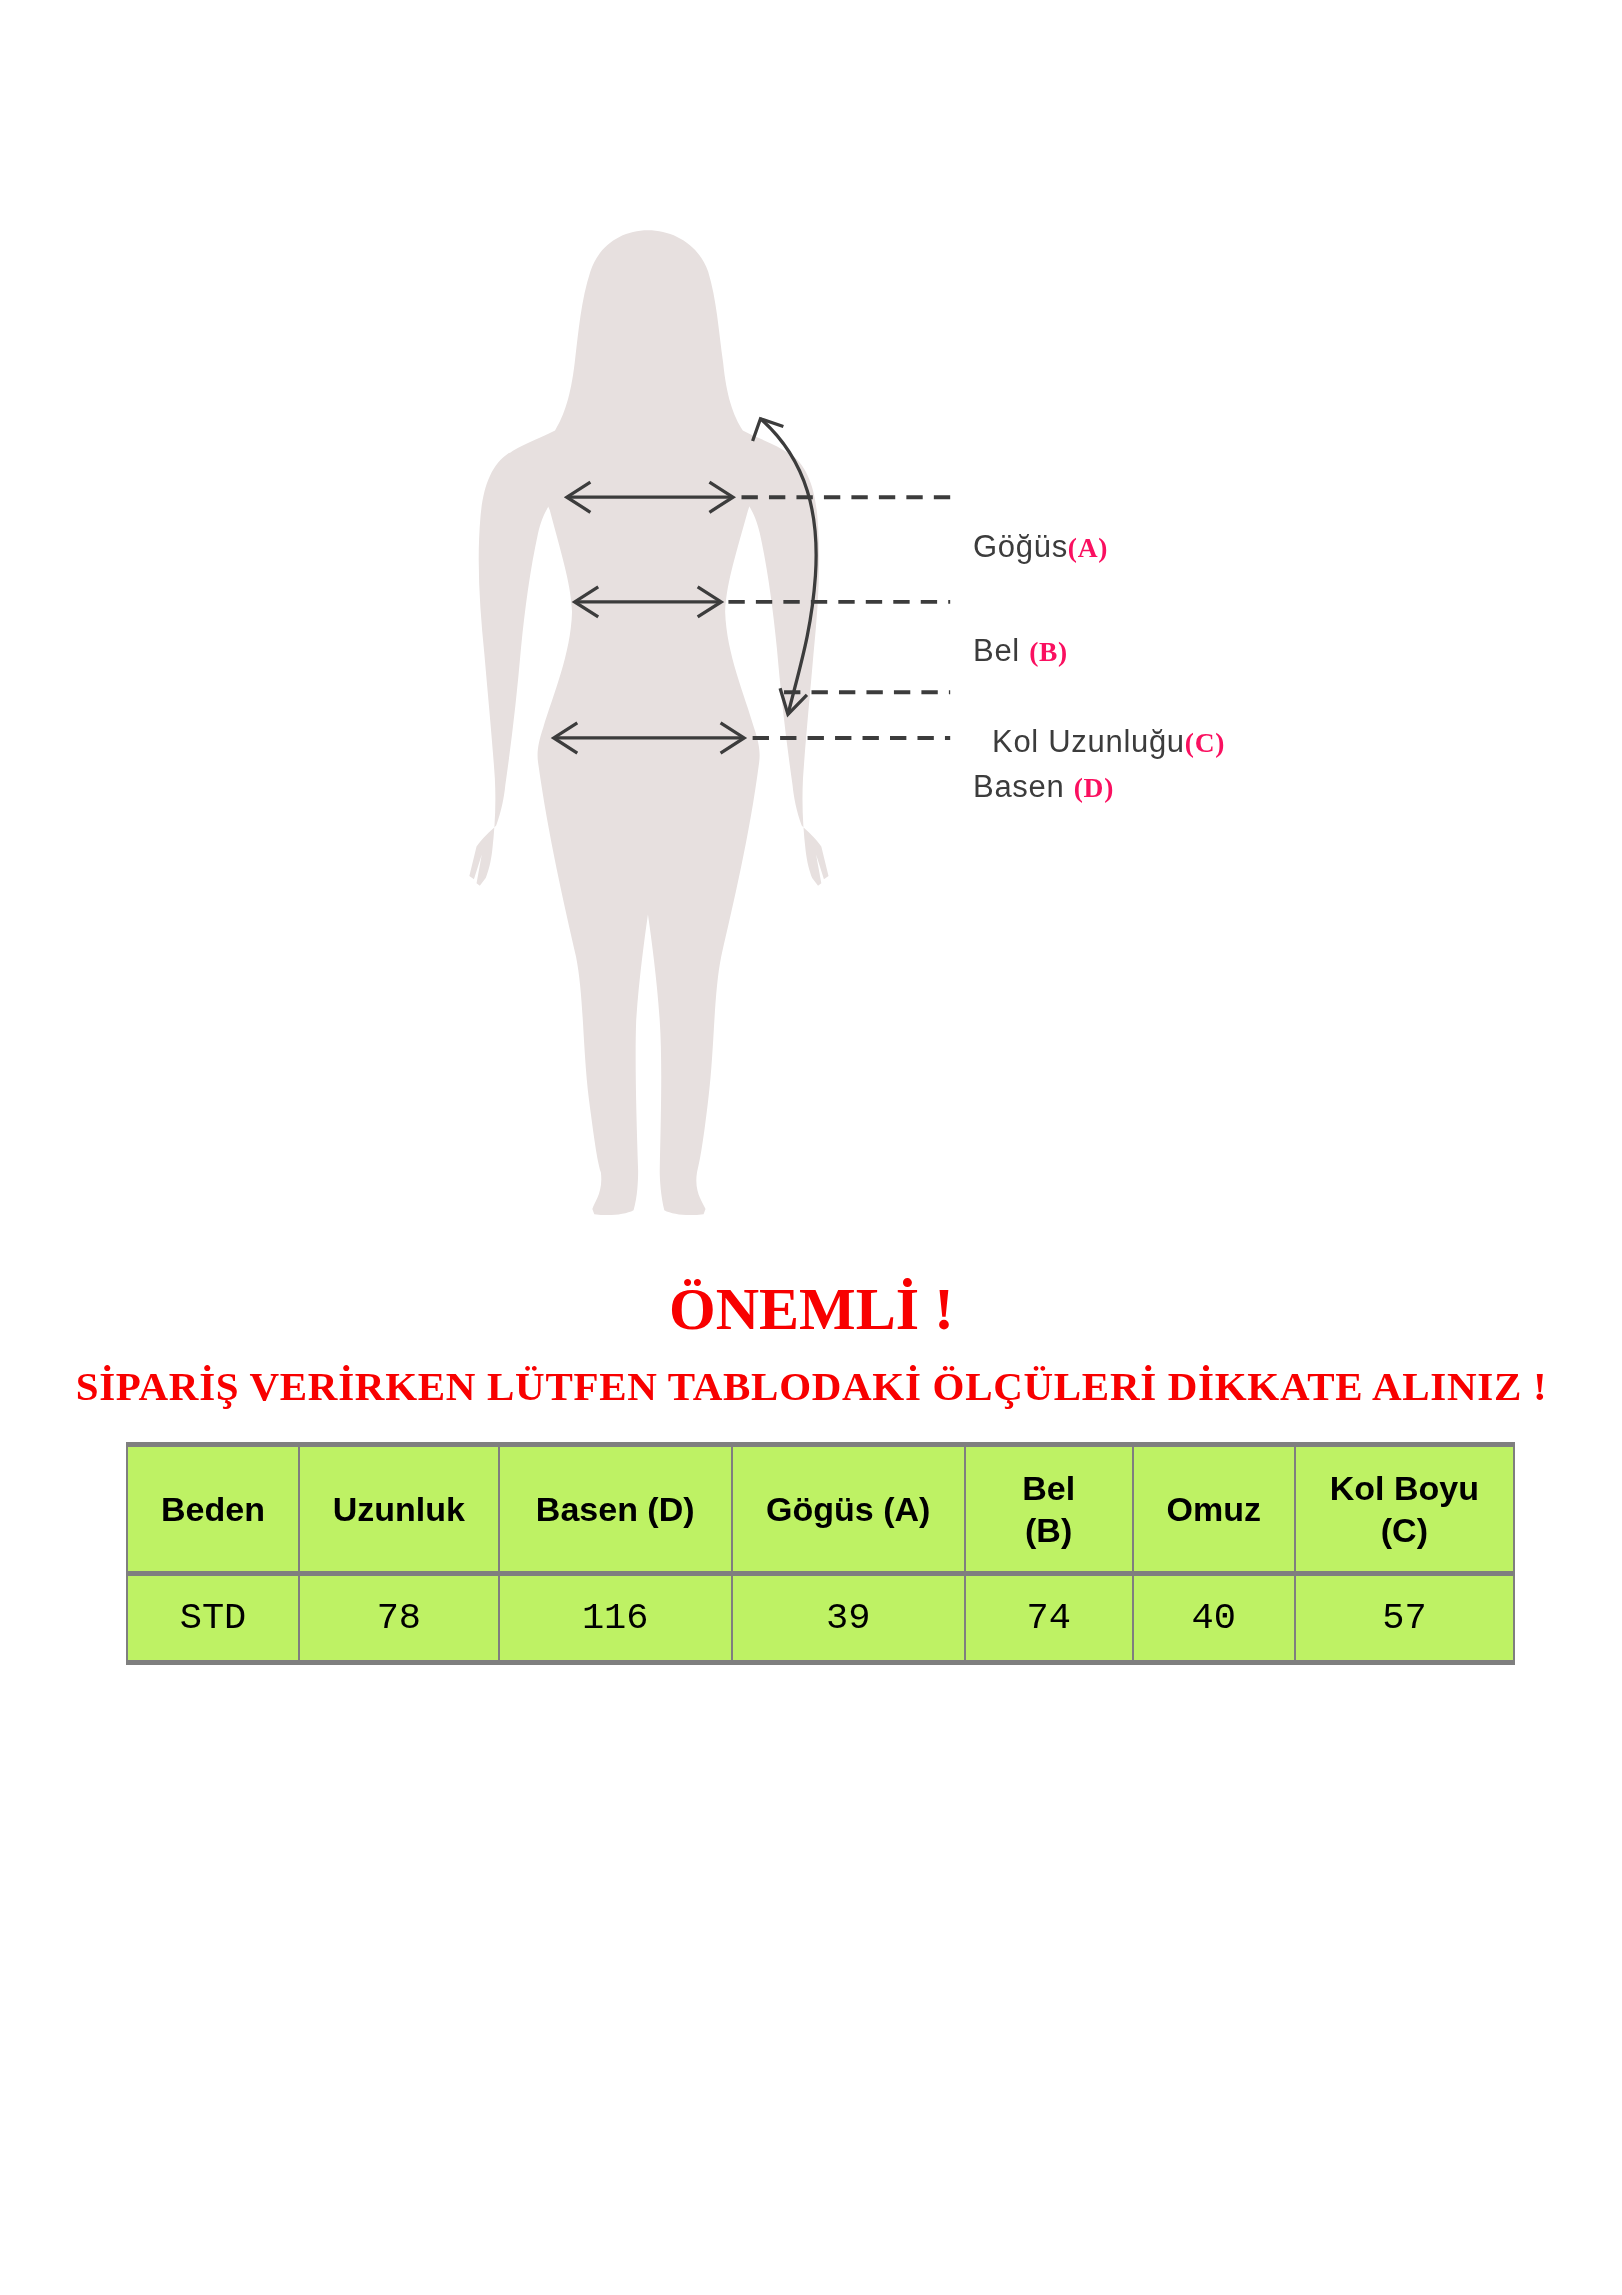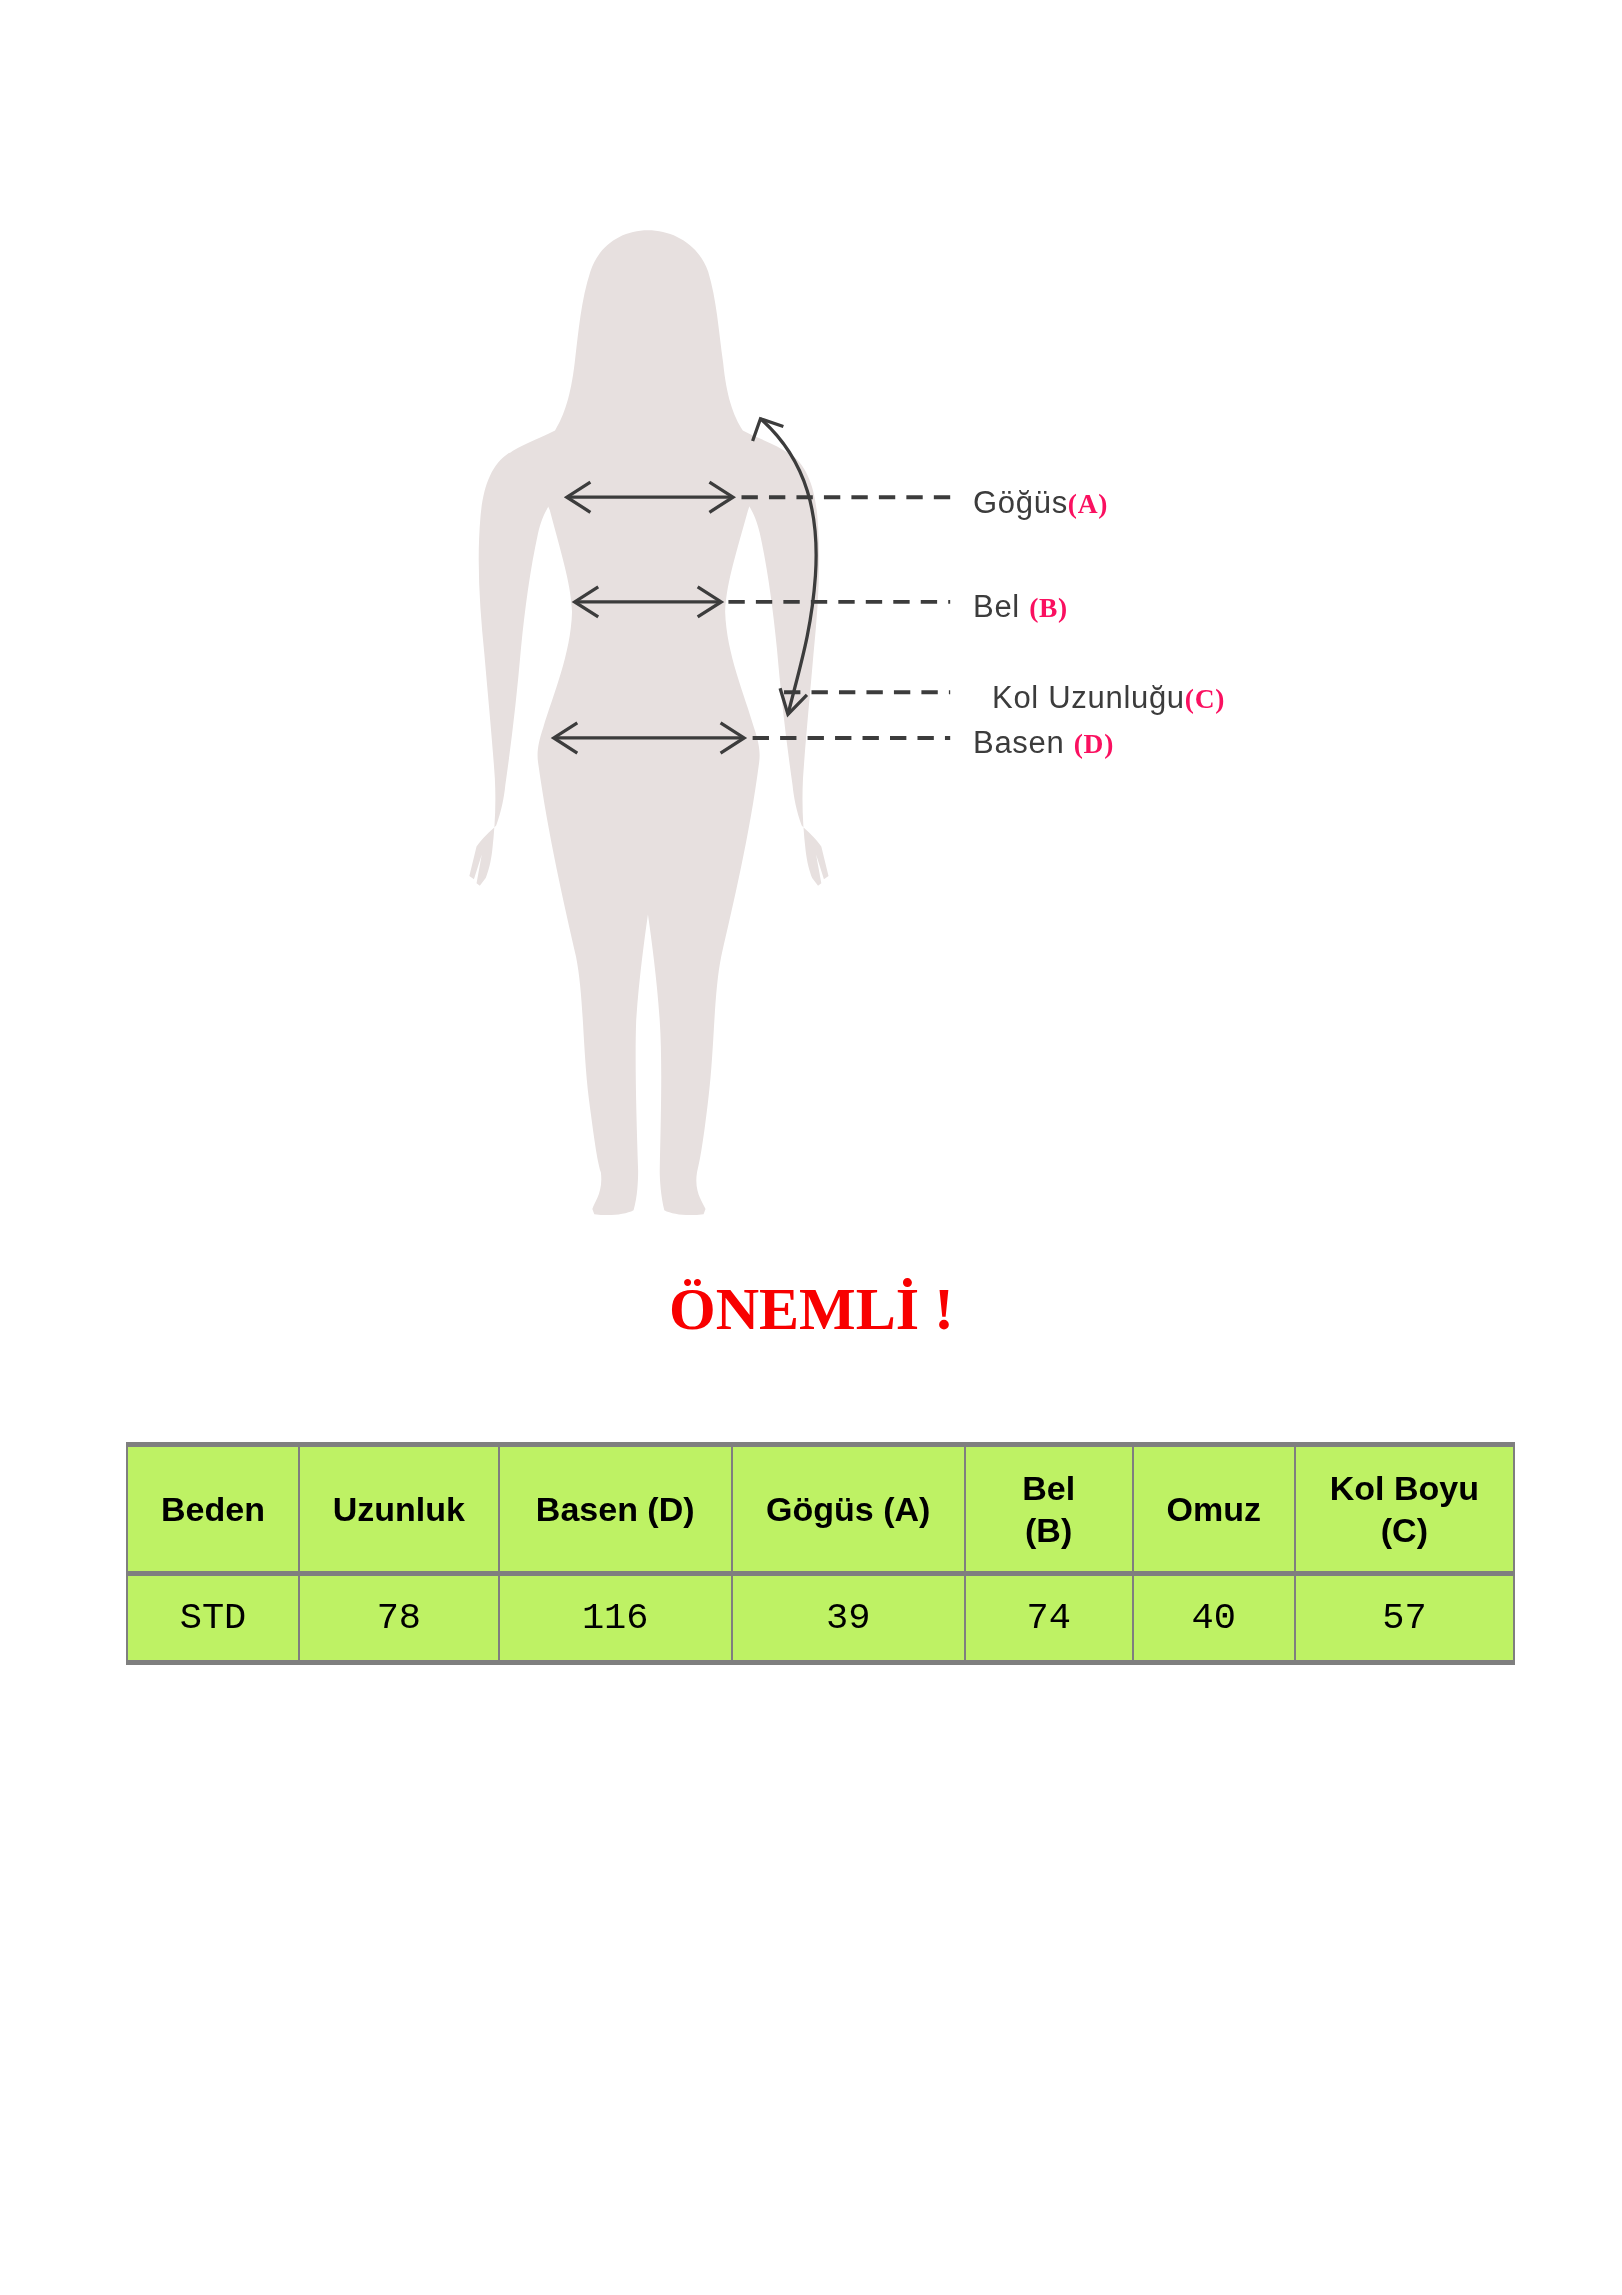--- a/index.html
+++ b/index.html
@@ -24,25 +24,26 @@
   }
   .diagram-svg{
     position:absolute;
     left:0; top:0;
     width:1623px;
     height:2295px;
   }
   .measure-label{
     position:absolute;
     height:39px;
-    line-height:50px;
+    line-height:42px;
     font-size:31px;
     color:#3c3c3c;
     letter-spacing:0.7px;
     white-space:nowrap;
+    margin-top:48px;
   }
   .measure-label .marker{
     font-family:"Liberation Serif", serif;
     font-weight:bold;
     font-size:27.5px;
     color:#FA1060;
   }
   .notice-heading{
     position:absolute;
     left:0; top:1275px;
@@ -216,20 +217,21 @@
     <span>Bel </span><span class="marker">(B)</span>
   </div>
   <div class="measure-label" style="left:992px; top:673px;">
     <span>Kol Uzunluğu</span><span class="marker">(C)</span>
   </div>
   <div class="measure-label" style="left:973px; top:718px;">
     <span>Basen </span><span class="marker">(D)</span>
   </div>
 
   <div class="notice-heading">ÖNEMLİ !</div>
+  <div class="notice-warning">SİPARİŞ VERİRKEN LÜTFEN TABLODAKİ ÖLÇÜLERİ DİKKATE ALINIZ !</div>
 
   <table class="size-table">
     <colgroup>
       <col style="width:12.4%">
       <col style="width:14.4%">
       <col style="width:16.8%">
       <col style="width:16.8%">
       <col style="width:12.1%">
       <col style="width:11.7%">
       <col style="width:15.8%">

